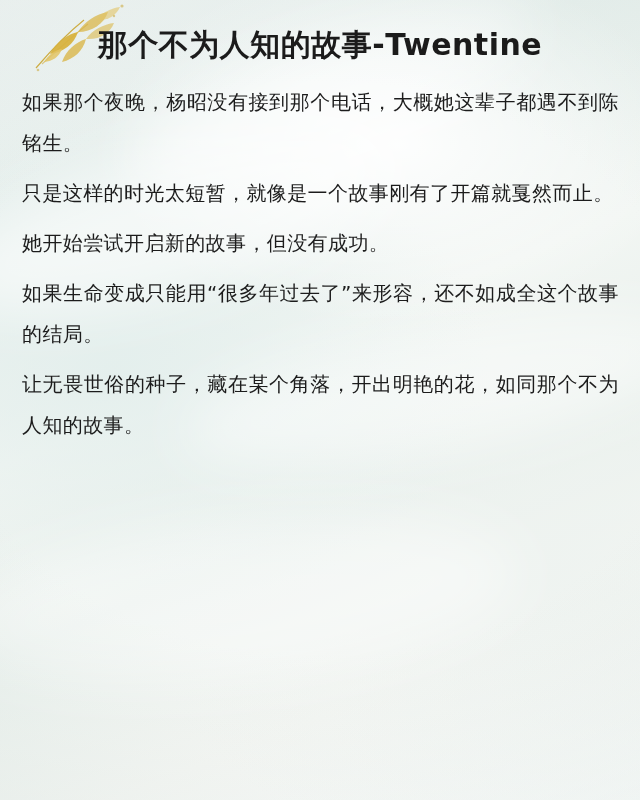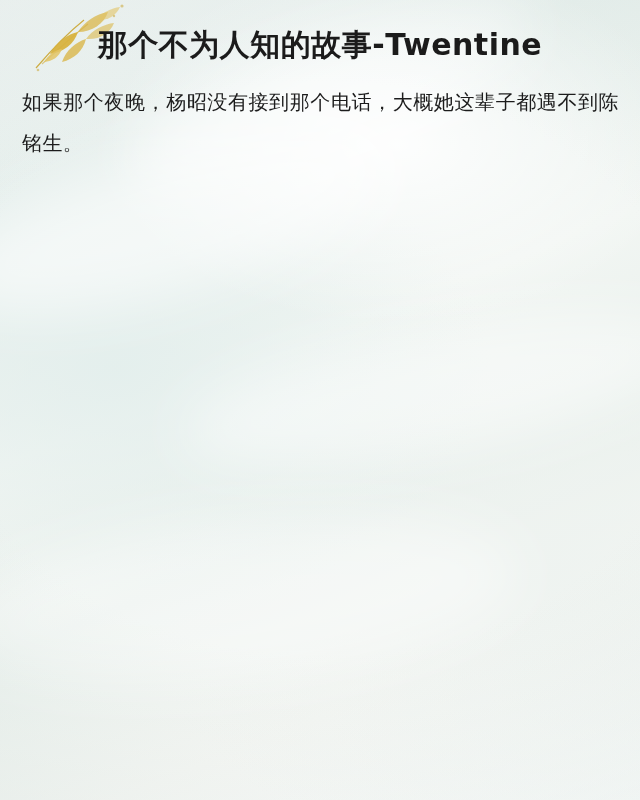--- a/index.html
+++ b/index.html
@@ -136,15 +136,19 @@
         <circle cx="88" cy="14" r="1.2"></circle>
         <circle cx="12" cy="68" r="1.3"></circle>
       </g>
     </svg>
   </div>
 
   <h1 class="title">那个不为人知的故事-Twentine</h1>
 
   <div class="body-text">
     <p class="para">如果那个夜晚，杨昭没有接到那个电话，大概她这辈子都遇不到陈铭生。</p>
+    <p class="para">只是这样的时光太短暂，就像是一个故事刚有了开篇就戛然而止。</p>
+    <p class="para">她开始尝试开启新的故事，但没有成功。</p>
+    <p class="para">如果生命变成只能用“很多年过去了”来形容，还不如成全这个故事的结局。</p>
+    <p class="para">让无畏世俗的种子，藏在某个角落，开出明艳的花，如同那个不为人知的故事。</p>
   </div>
 
 </div>
 
 </body></html>

